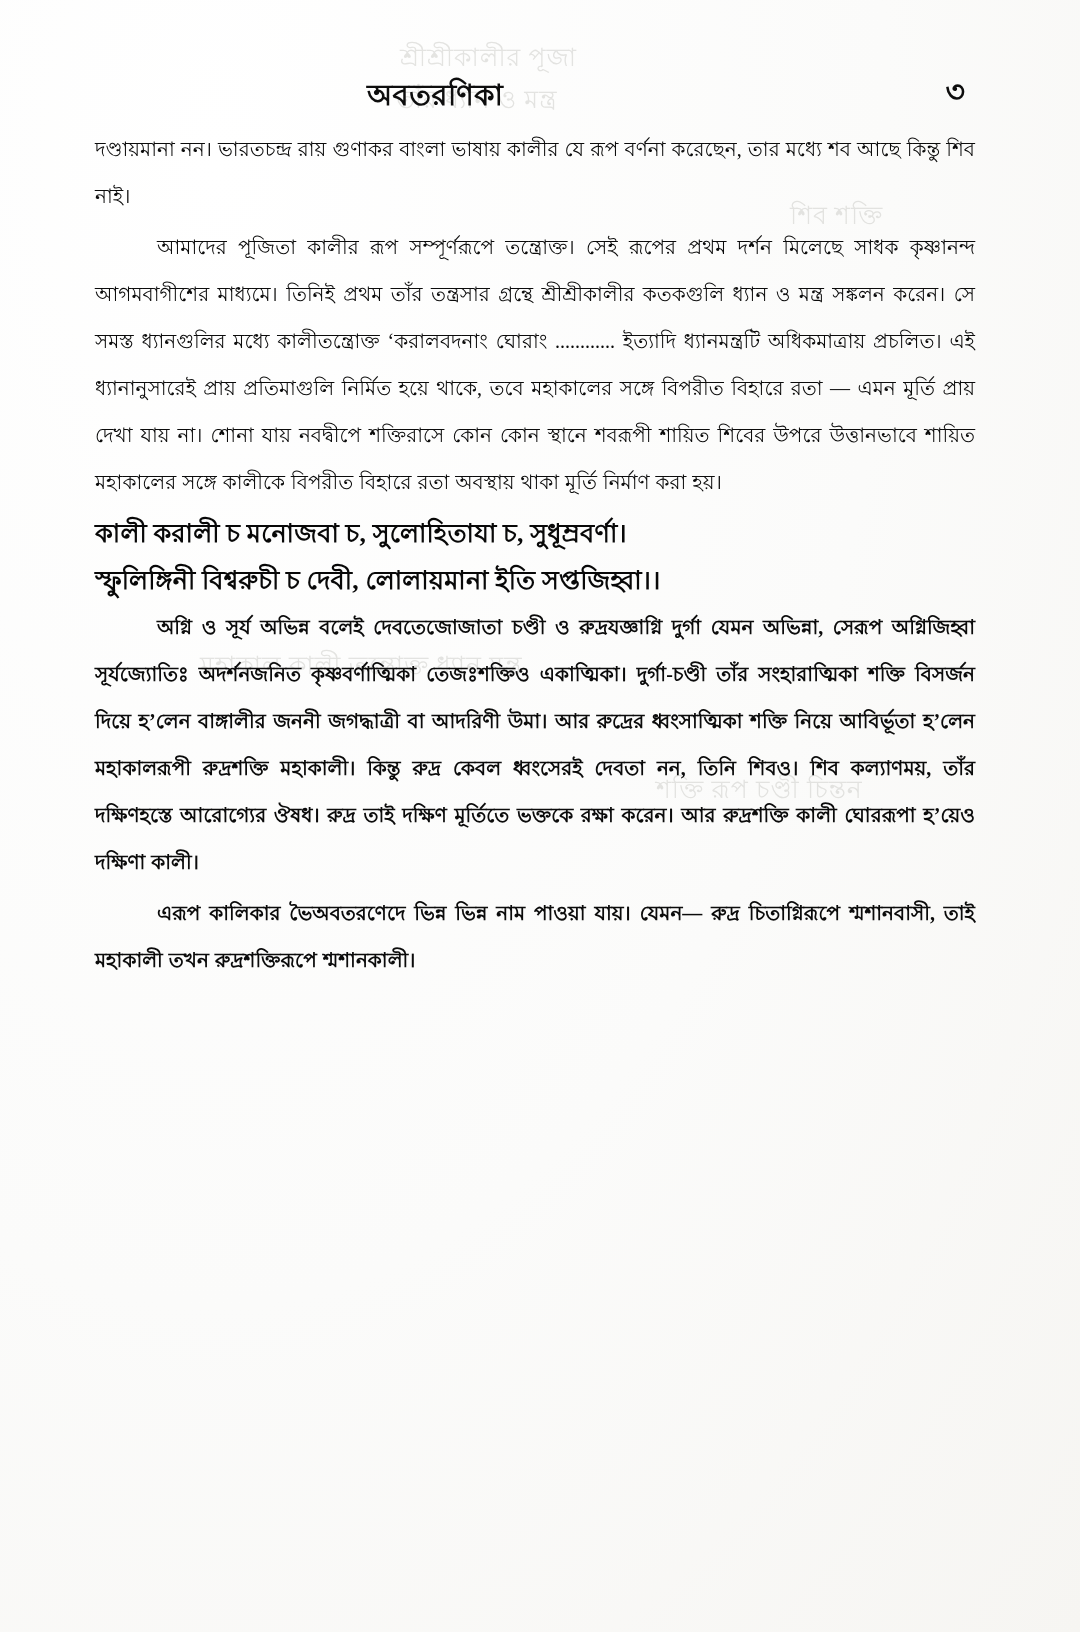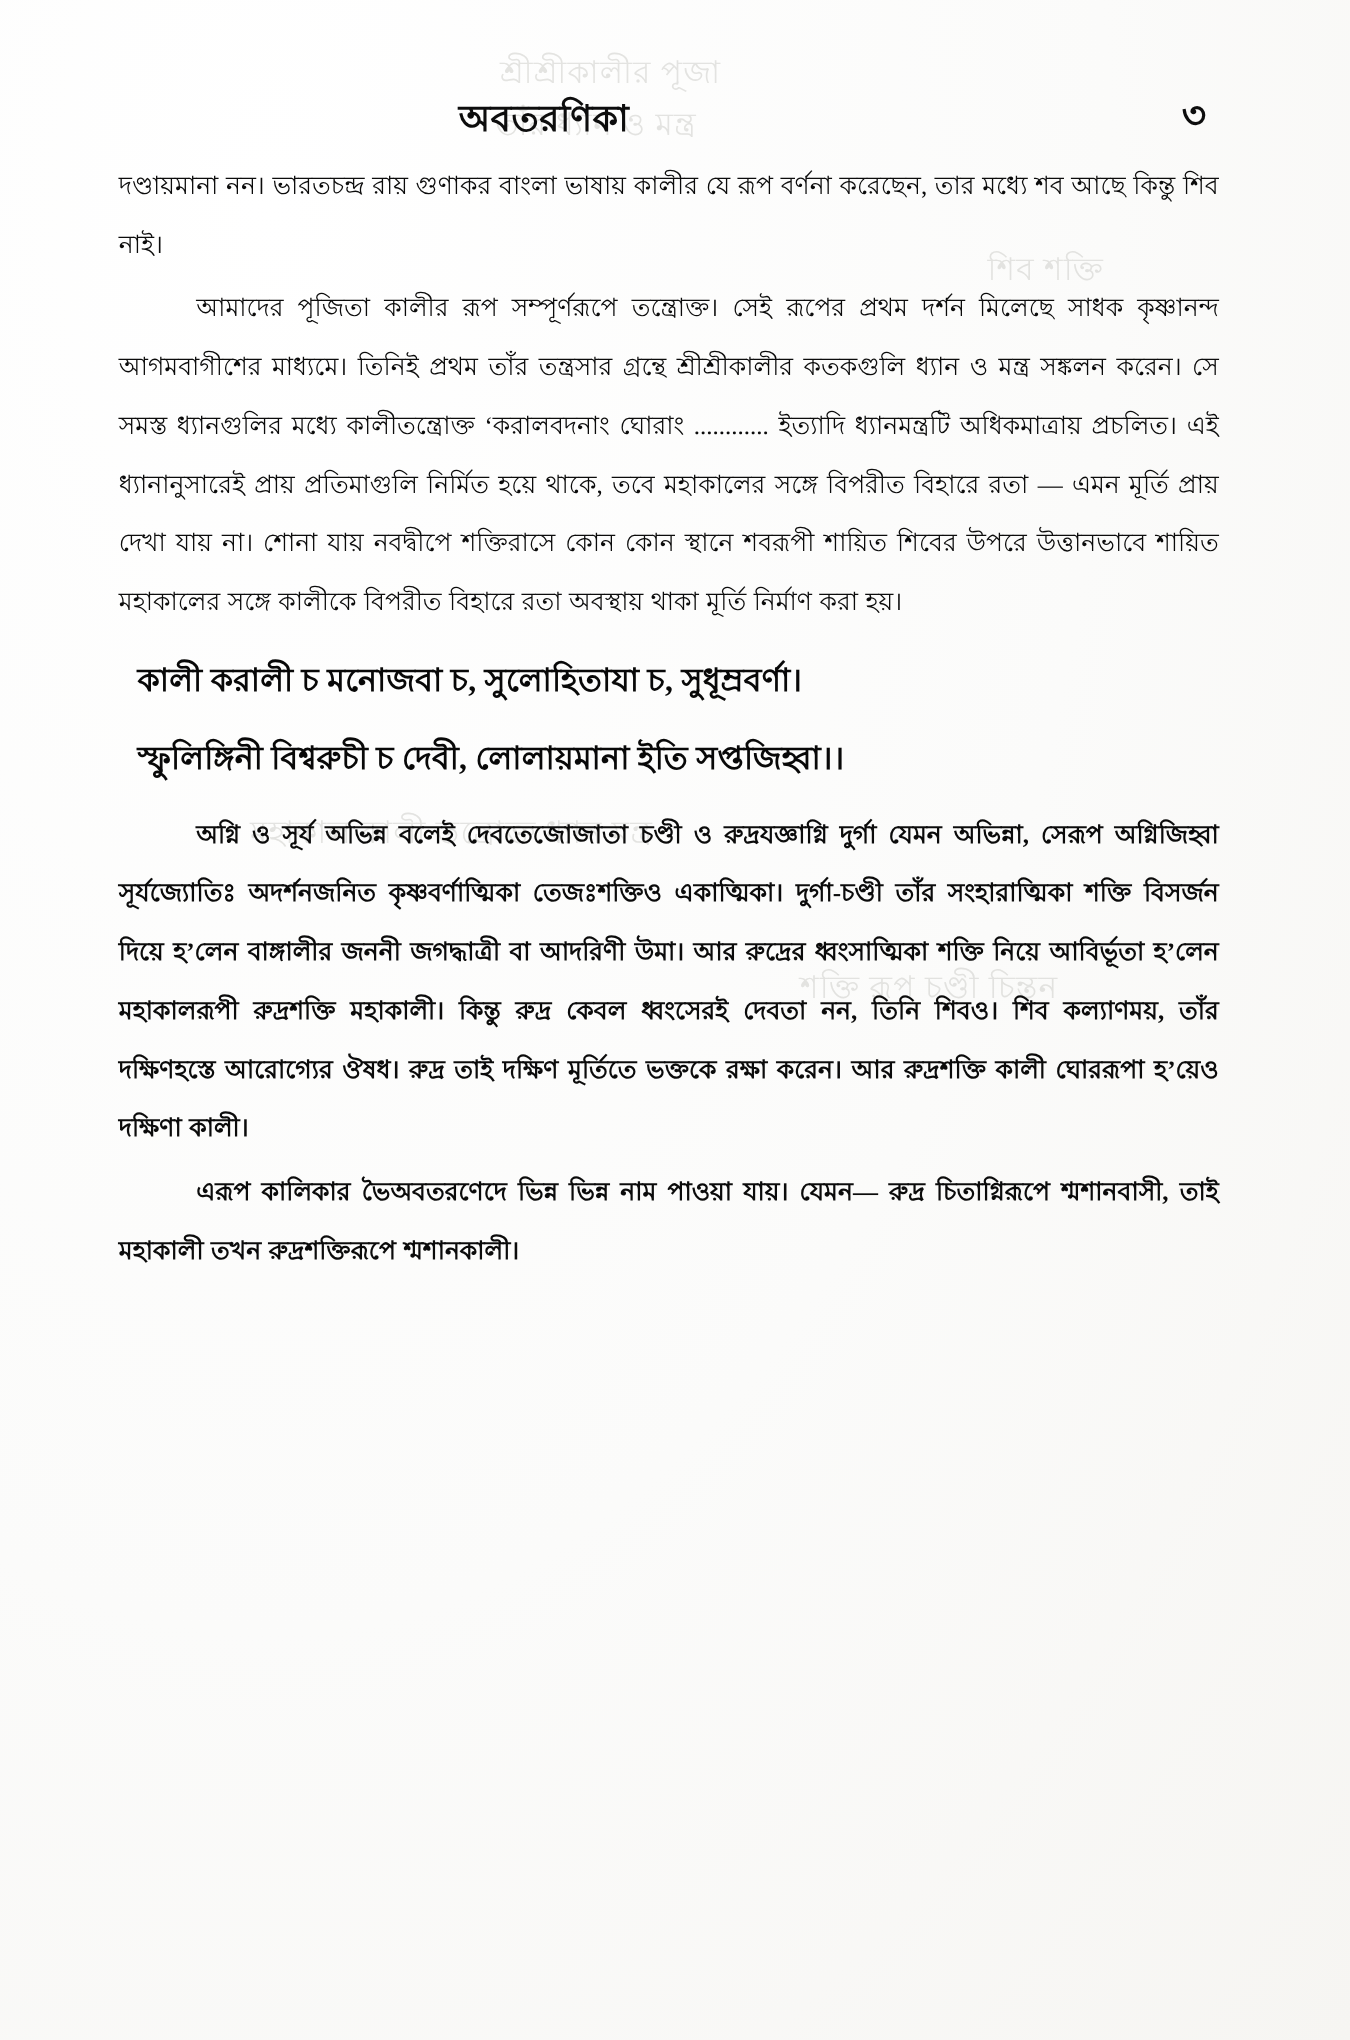--- a/index.html
+++ b/index.html
@@ -79,21 +79,21 @@
     line-height: 47px;
     text-align: justify;
     text-justify: inter-word;
     color: #0b0b0b;
     word-spacing: 1px;
   }
   p.para.indent {
     text-indent: 62px;
   }
   p.verse {
-    margin: 15px;
+    margin: 0;
     font-family: "Liberation Serif", serif;
     font-size: 25.5px;
     line-height: 47px;
     font-weight: 700;
     color: #080808;
     text-align: left;
     letter-spacing: 0.2px;
   }
   .emph {
     font-weight: 700;
@@ -102,21 +102,21 @@
 </head>
 <body>
 
 <div class="page">
   <div class="paper-tint"></div>
 
   <div class="bleed" style="left:400px; top:38px;">শ্রীশ্রীকালীর পূজা</div>
   <div class="bleed" style="left:396px; top:80px;">তাঁর ধ্যান ও মন্ত্র</div>
   <div class="bleed" style="left:790px; top:196px;text-align:center;">শিব শক্তি</div>
   <div class="bleed" style="left:200px; top:646px;">মহাকাল কালী তন্ত্রোক্ত ধ্যান মন্ত্র</div>
-  <div class="bleed" style="left:640px; top:770px;">শক্তি রূপ চণ্ডী চিন্তন</div>
+  <div class="bleed" style="left:656px; top:770px;">শক্তি রূপ চণ্ডী চিন্তন</div>
 
   <div class="content">
 
     <div class="header-row">
       <div class="running-head">অবতরণিকা</div>
       <div class="page-number">৩</div>
     </div>
 
     <div class="body-text">
       <p class="para">দণ্ডায়মানা নন। ভারতচন্দ্র রায় গুণাকর বাংলা ভাষায় কালীর যে রূপ বর্ণনা করেছেন, তার মধ্যে শব আছে কিন্তু শিব নাই।</p>

